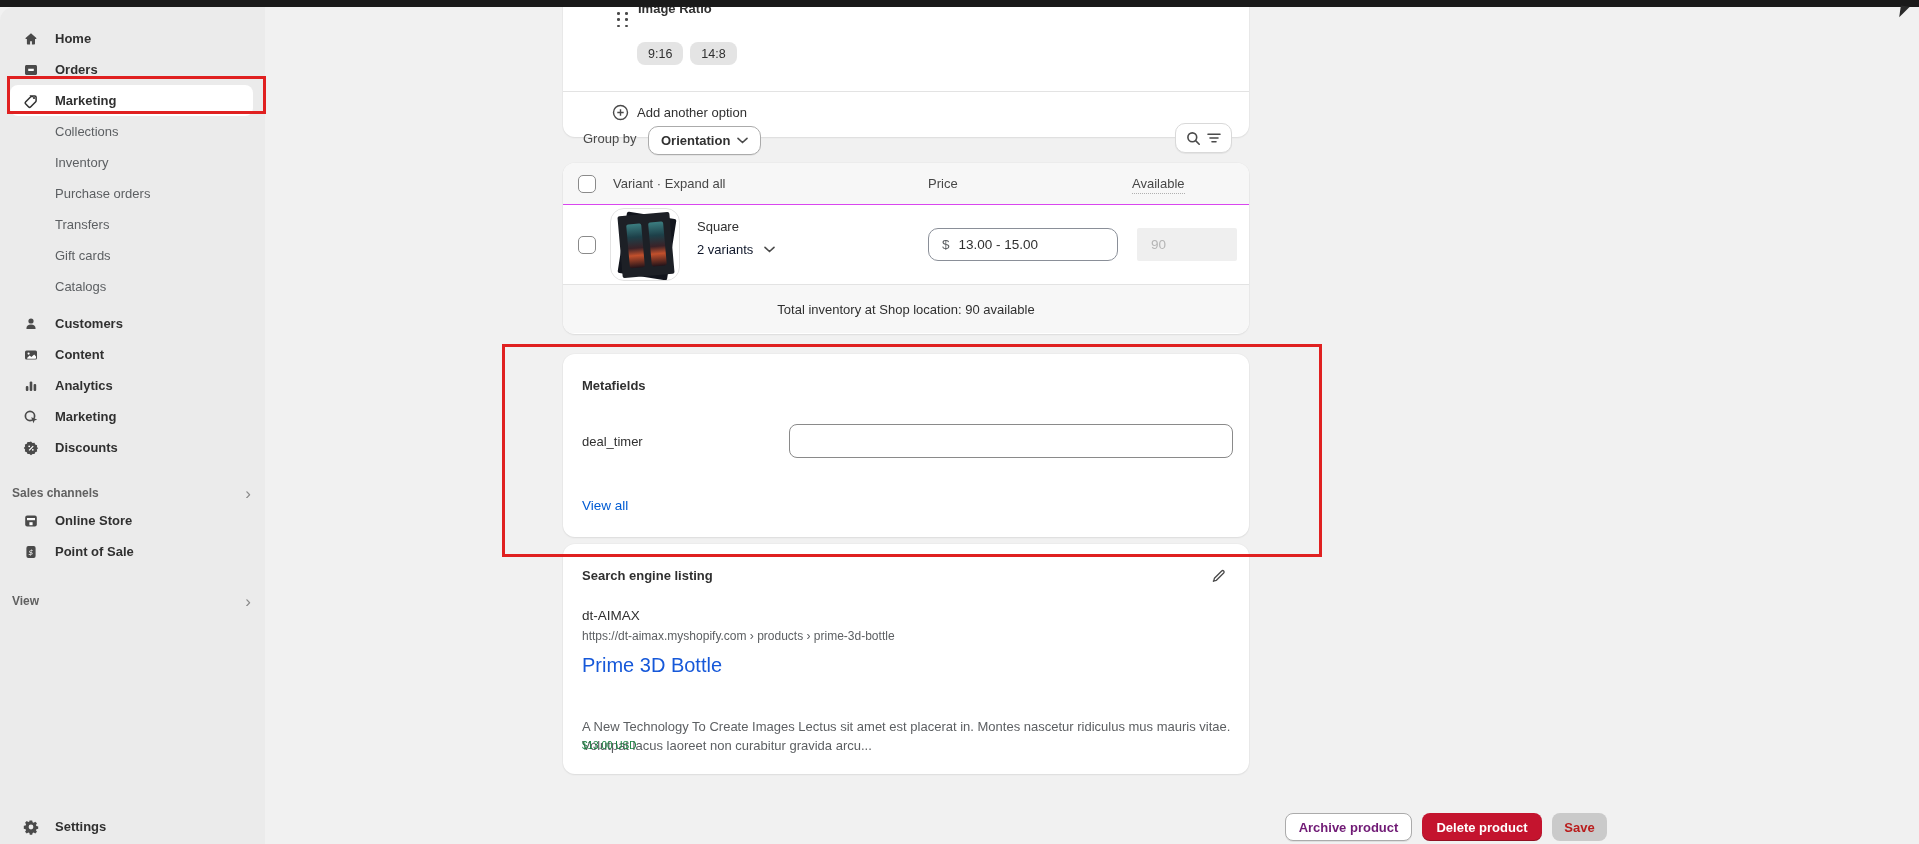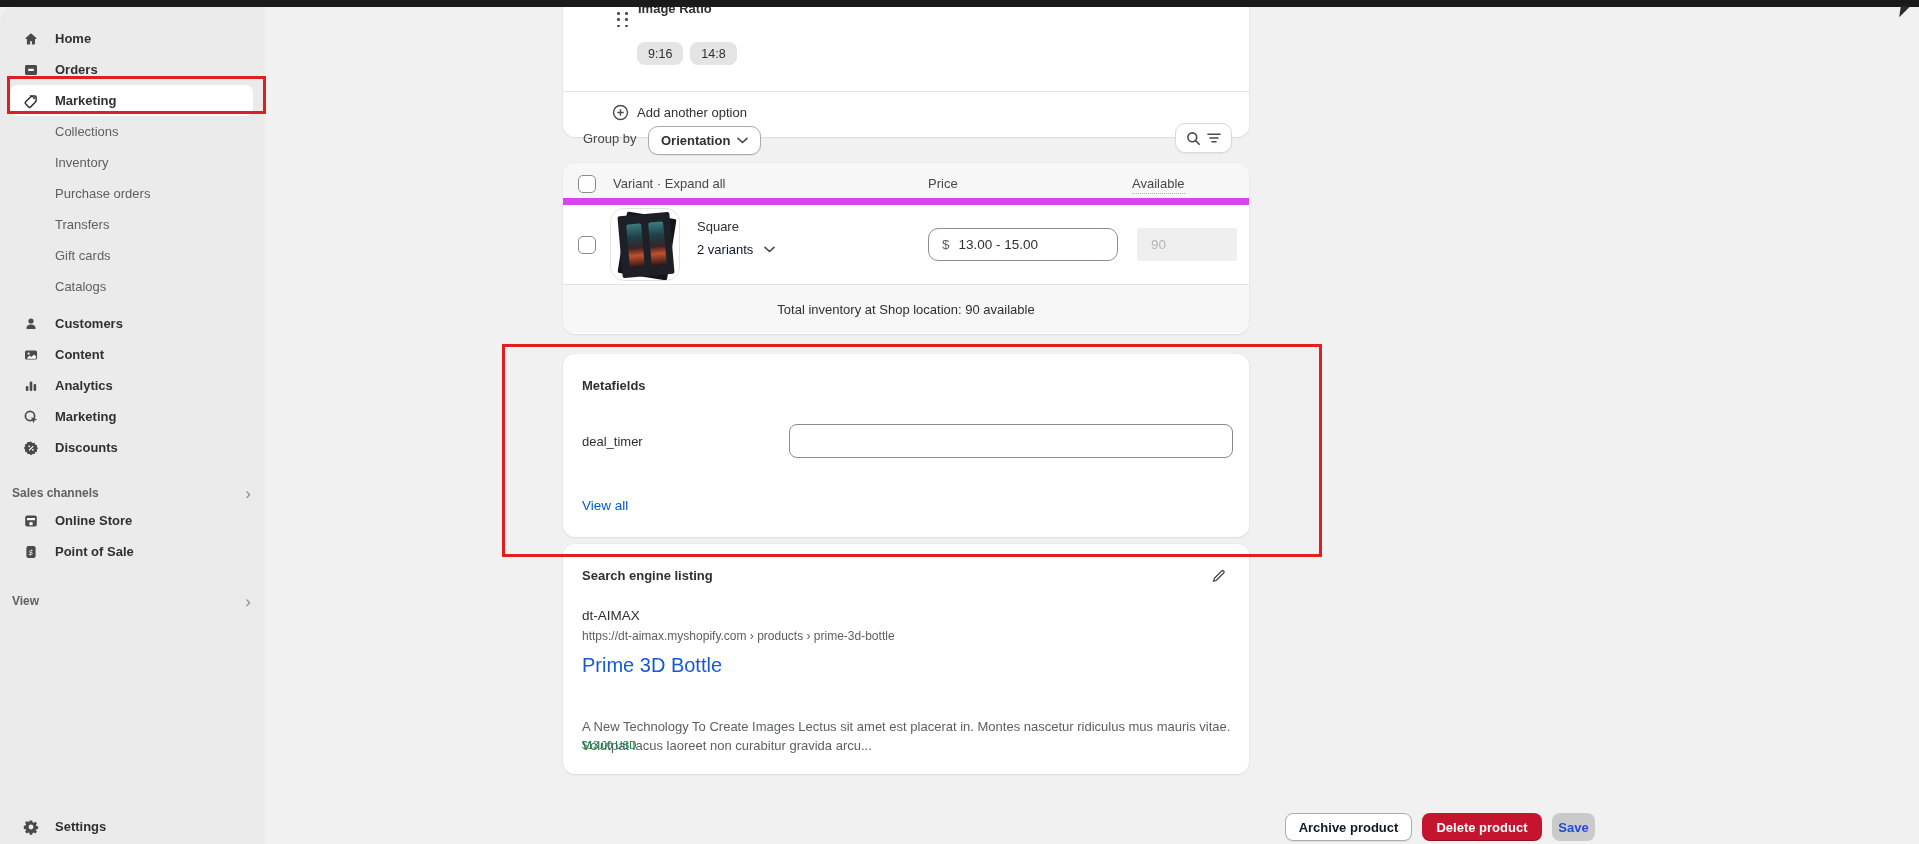--- a/index.html
+++ b/index.html
@@ -38,21 +38,21 @@
   .add-option { position:absolute; left:49px; top:118px; display:flex; align-items:center; gap:8px; cursor:pointer; }
   .add-option span { font-size:13px; color:#303030; }
 
   .toolbar-row { position:absolute; left:563px; top:123px; width:686px; height:33px; }
   .groupby-label { position:absolute; left:20px; top:8px; font-size:13px; color:#4a4a4a; }
   .groupby-btn { position:absolute; left:85px; top:3px; height:29px; background:#fff; border:1px solid #ababab; border-radius:10px; display:flex; align-items:center; gap:7px; padding:0 12px; cursor:pointer; box-shadow:0 1px 0 rgba(0,0,0,.05); }
   .groupby-btn b { font-size:13px; font-weight:600; }
   .searchfilter-btn { position:absolute; right:17px; top:0; width:57px; height:30px; background:#fff; border:1px solid #d9d9d9; border-radius:10px; display:flex; align-items:center; justify-content:center; gap:6px; cursor:pointer; box-shadow:0 1px 1px rgba(0,0,0,.06); }
 
   .card-table { top:163px; height:171px; overflow:hidden; }
-  .t-header { height:42px; background:#f7f7f7; border-bottom:7px solid #d946ef; position:relative; display:flex; align-items:center; }
+  .t-header { height:42px; background:#f7f7f7; border-bottom:1px solid #d946ef; position:relative; display:flex; align-items:center; }
   .t-row { height:79px; background:#fff; position:relative; }
   .t-footer { height:49px; background:#f7f7f7; border-top:1px solid #e3e3e3; display:flex; align-items:center; justify-content:center; font-size:13px; color:#303030; }
   .cbx { position:absolute; left:15px; width:18px; height:18px; border:1.6px solid #8a8a8a; border-radius:5px; background:#fff; cursor:pointer; }
   .t-header .cbx { top:12px; }
   .t-row .cbx { top:31px; }
   .h-variant { position:absolute; left:50px; font-size:13px; color:#474747; top:13px; }
   .h-price { position:absolute; left:365px; font-size:13px; color:#474747; top:13px; }
   .h-available { position:absolute; left:569px; font-size:13px; color:#474747; top:13px; border-bottom:1.5px dotted #b0b0b0; padding-bottom:2px; }
   .thumb { position:absolute; left:47px; top:3px; width:70px; height:73px; background:#fff; border:1px solid #e3e3e3; border-radius:14px; overflow:hidden; }
   .thumb .back { position:absolute; left:11px; top:6px; width:50px; height:62px; background:#12151d; transform:rotate(9deg); border-radius:2px; }
@@ -74,23 +74,23 @@
   .card-seo { top:544px; height:230px; }
   .seo-title { position:absolute; left:19px; top:24px; font-size:13px; font-weight:700; }
   .seo-edit { position:absolute; right:16px; top:18px; width:28px; height:28px; display:flex; align-items:center; justify-content:center; cursor:pointer; border-radius:8px; }
   .seo-site { position:absolute; left:19px; top:64px; font-size:13.5px; color:#303030; }
   .seo-url { position:absolute; left:19px; top:85px; font-size:12px; color:#5c5f62; }
   .seo-page-title { position:absolute; left:19px; top:110px; font-size:20px; color:#1658d9; }
   .seo-desc { position:absolute; left:19px; top:146px; width:652px; font-size:13px; line-height:18.5px; color:#5c5f62;margin-top:28px; }
   .seo-price { position:absolute; left:19px; top:196px; font-size:10px; color:#15803d; }
 
   .btn { position:absolute; top:813px; height:28px; border-radius:8px; font-size:13px; font-weight:600; display:flex; align-items:center; justify-content:center; cursor:pointer; font-family:inherit; }
-  .btn-archive { left:1285px; width:127px; background:#fff; border:1px solid #ababab; color:#0f172a; box-shadow:0 1px 0 rgba(0,0,0,.08); }
+  .btn-archive { left:1285px; width:127px; background:#fff; border:1px solid #ababab; color:#701a75; box-shadow:0 1px 0 rgba(0,0,0,.08); }
   .btn-delete { left:1422px; width:120px; background:#c4142e; border:none; color:#fff; font-weight:700; box-shadow:inset 0 -1px 0 rgba(0,0,0,.25); }
-  .btn-save { left:1552px; width:43px; background:#cacaca; border:none; color:#1d4ed8; font-weight:700; cursor:default; }
+  .btn-save { left:1552px; width:55px; background:#cacaca; border:none; color:#b91c1c; font-weight:700; cursor:default; }
 </style>
 </head>
 <body>
 
 <div class="topbar"></div>
 <div class="cursor-artifact"></div>
 
 <div class="sidebar">
   <div class="nav">
     <div class="nav-item">

